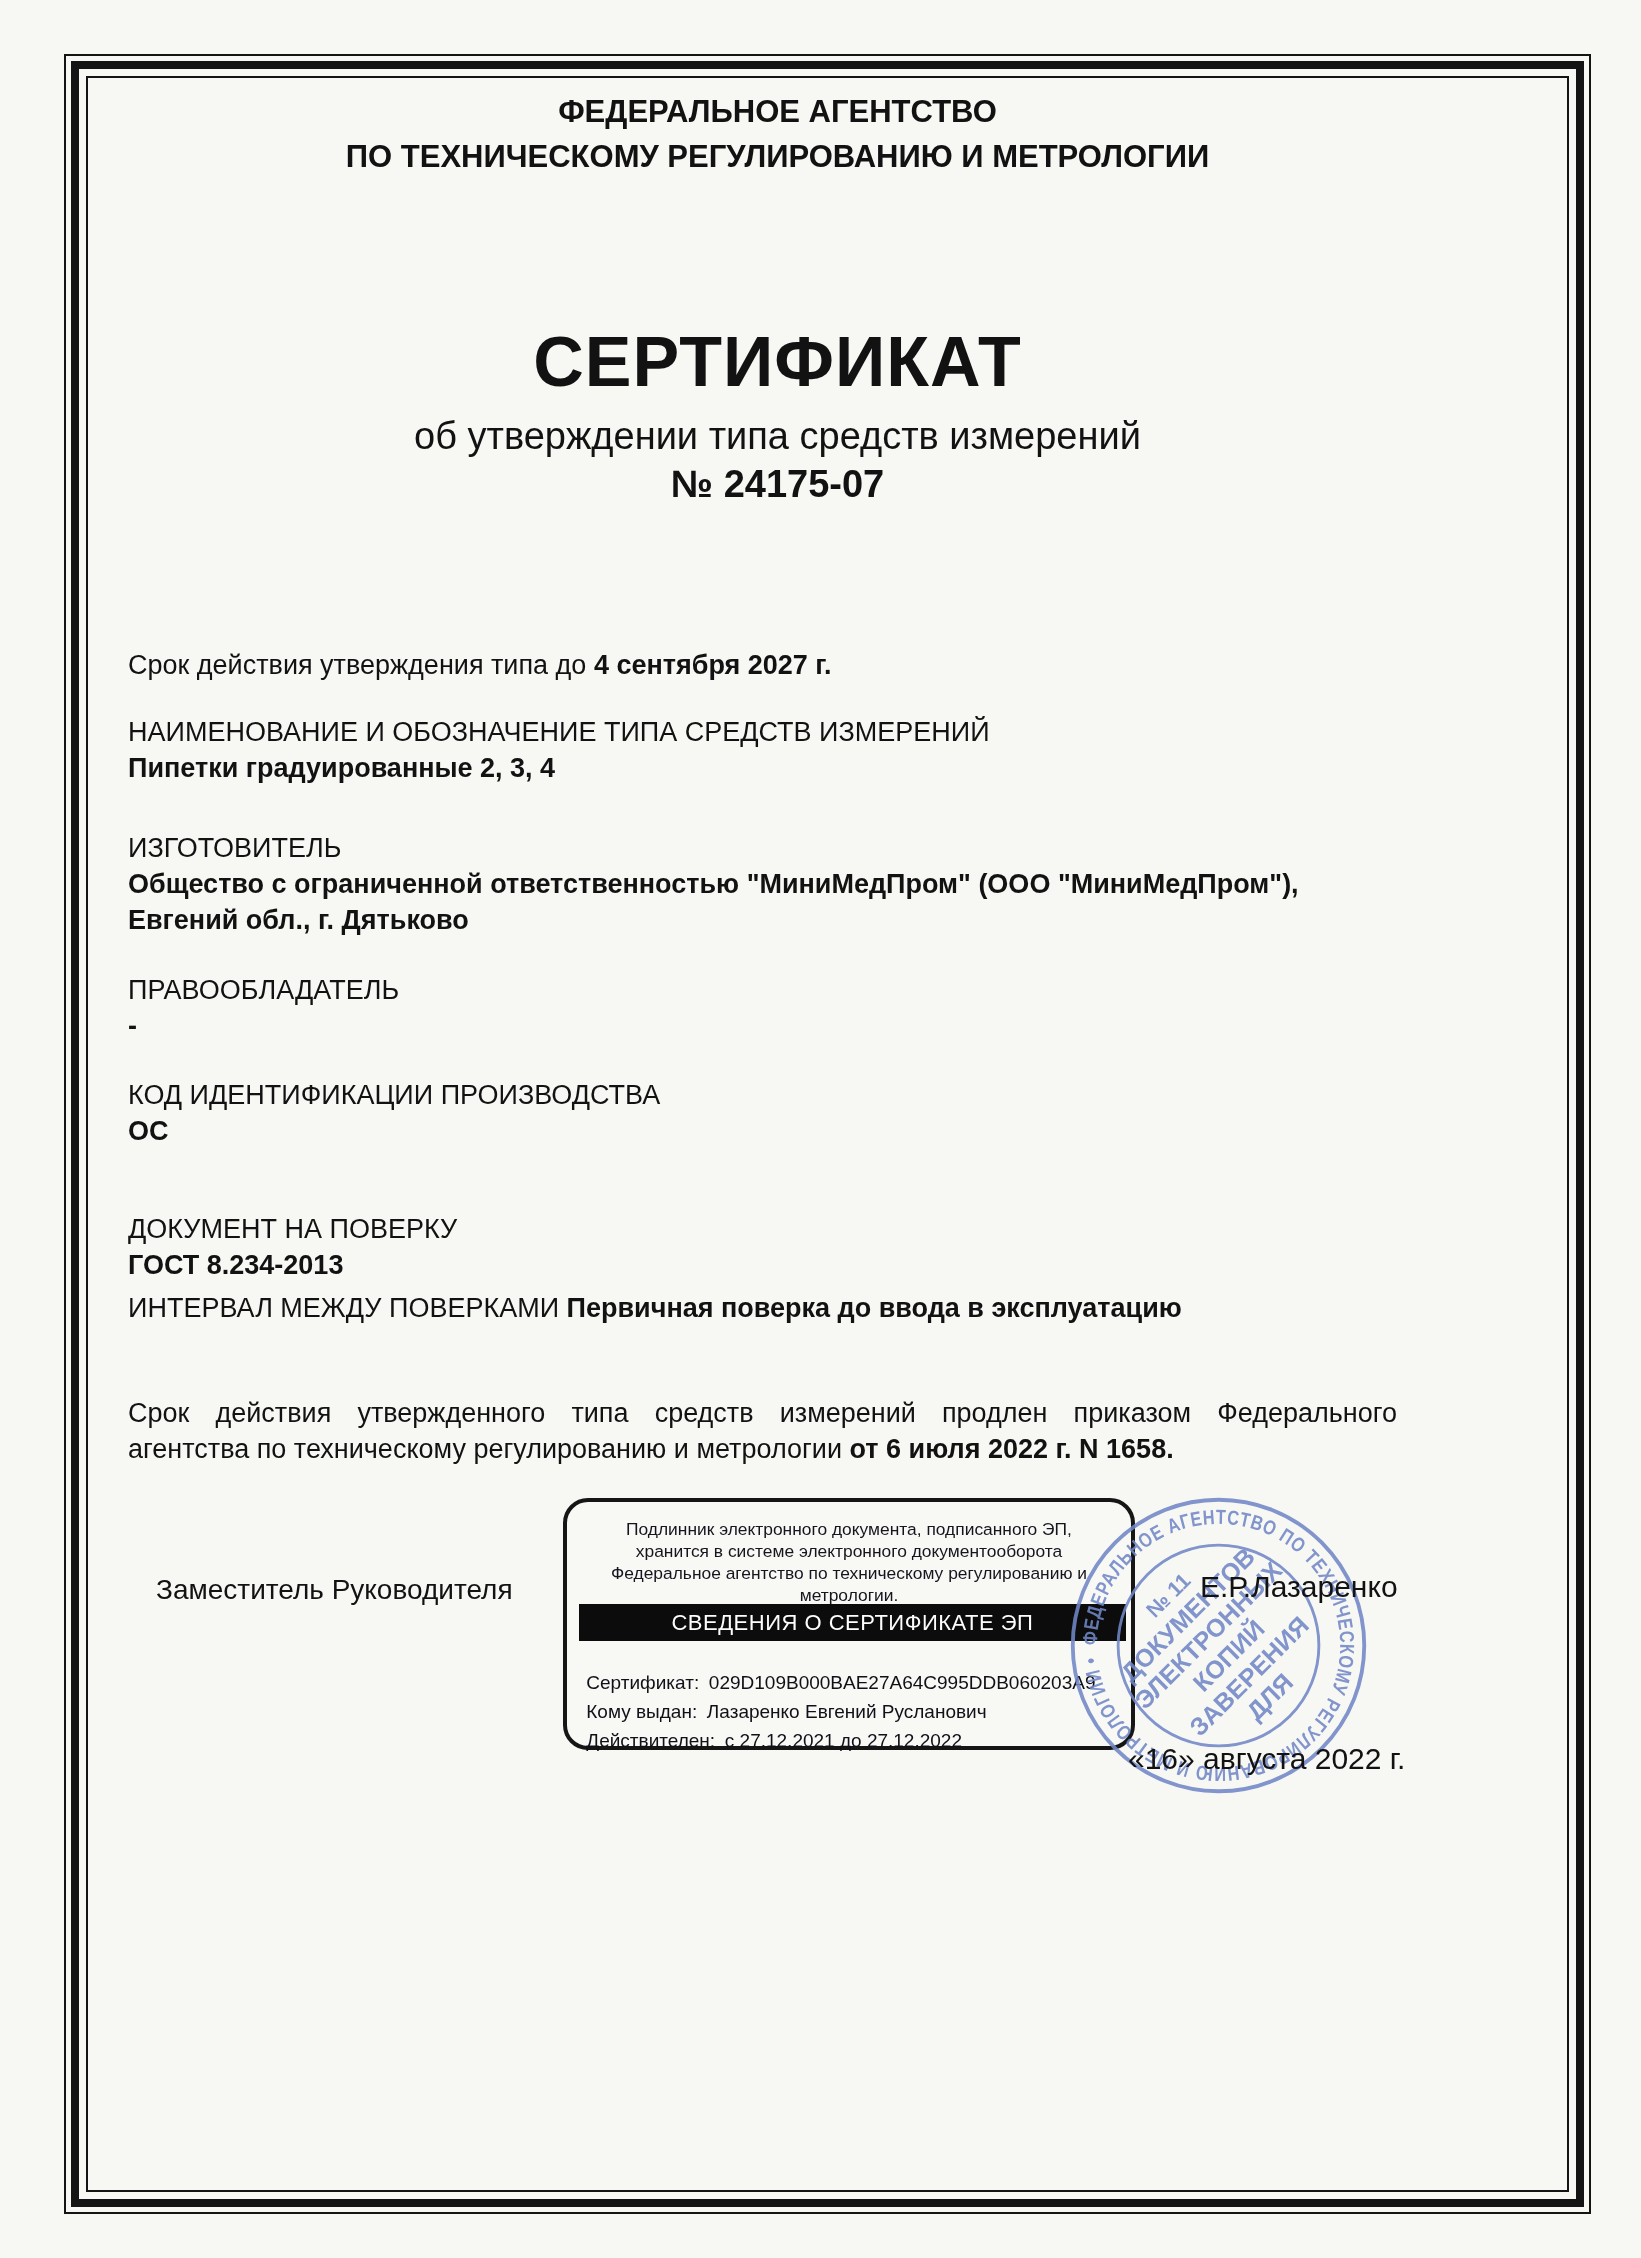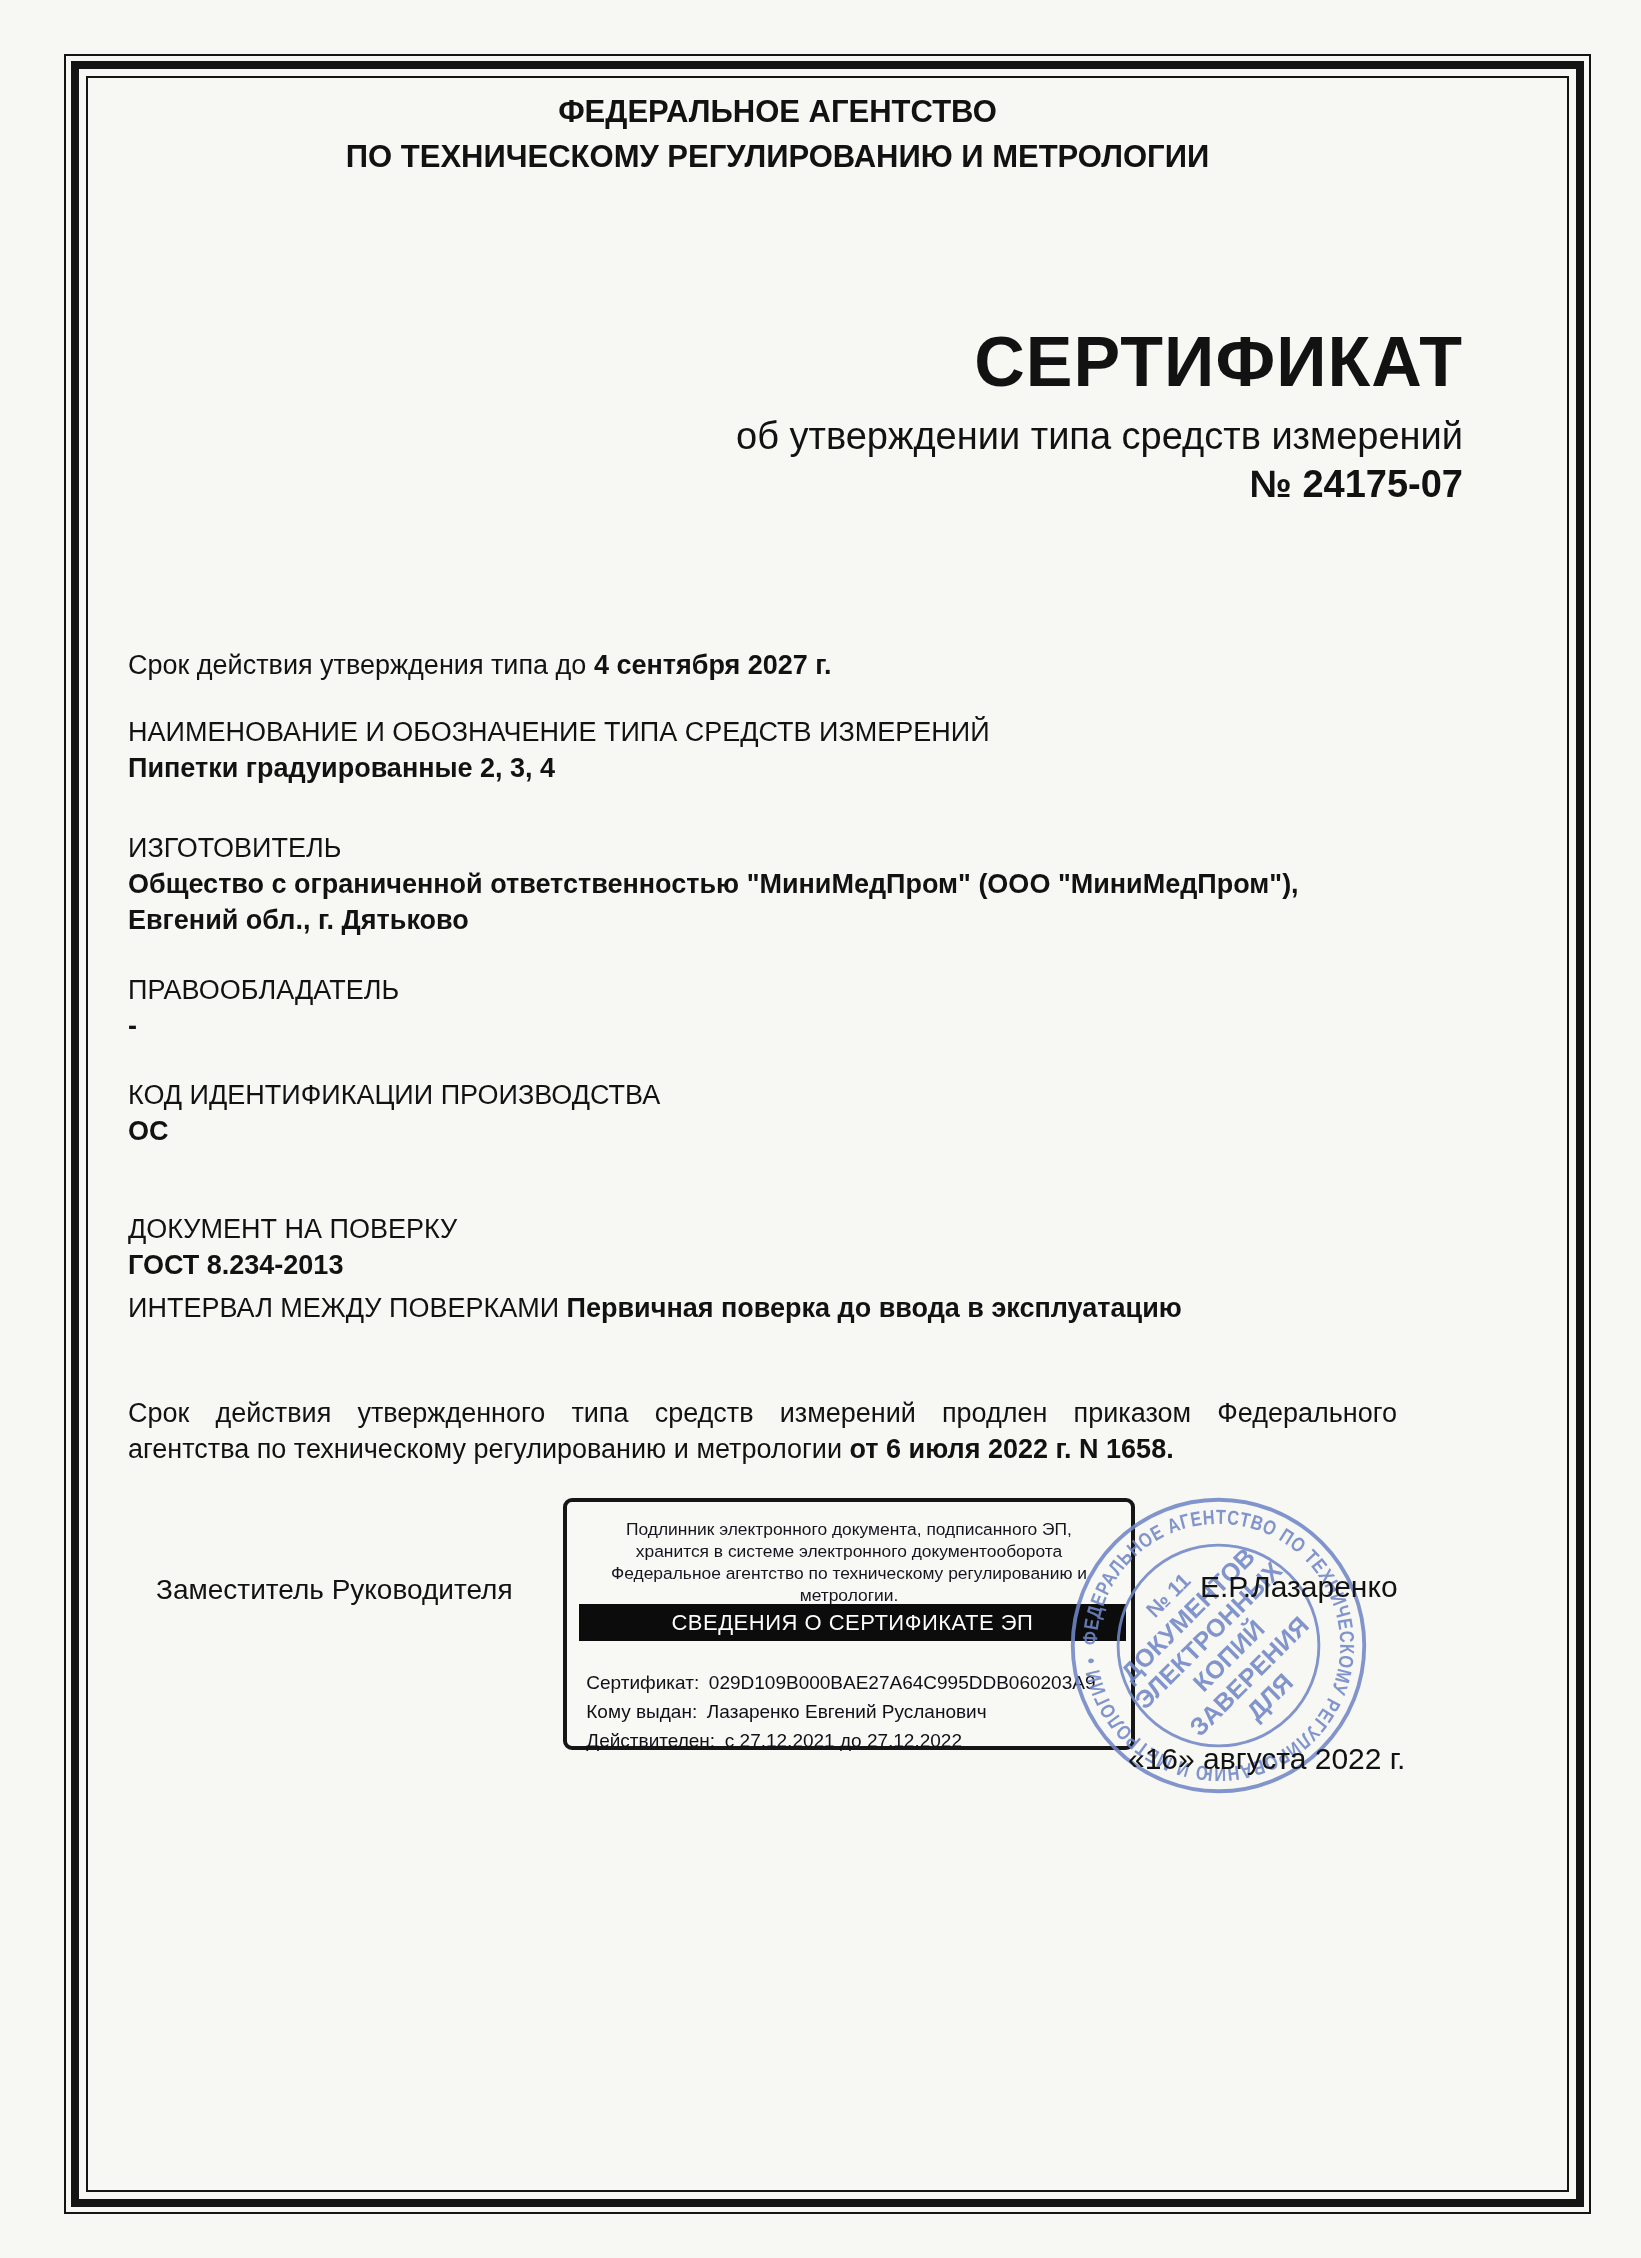--- a/index.html
+++ b/index.html
@@ -29,21 +29,21 @@
   }
   .frame-inner{
     width:100%;height:100%;
     border:2.9px solid #141414;
     box-sizing:border-box;
   }
   .layer{position:absolute;left:0;top:0;width:100%;height:100%;}
 
   .center-col{position:absolute;left:92px;width:1371px;text-align:center;}
   .agency{top:89px;font-weight:bold;font-size:31px;line-height:45px;}
-  .title-block{top:319px;text-align:right;}
+  .title-block{top:319px;}
   .doc-title{font-weight:bold;font-size:70px;line-height:87px;letter-spacing:1px;}
   .doc-subtitle{font-size:38px;line-height:48px;margin-top:5.8px;}
   .doc-number{font-weight:bold;font-size:38px;line-height:48px;}
 
   .body-text{position:absolute;left:128px;width:1269px;font-size:27px;line-height:36px;}
   .b{font-weight:bold;}
   .validity{top:647px;}
   .f-name{top:714px;}
   .f-manufacturer{top:830px;}
   .f-rights{top:972px;}
@@ -53,21 +53,21 @@
   .ext-line1{top:1395px;text-align:justify;text-align-last:justify;}
   .ext-line2{top:1431px;}
 
   .sig-position{position:absolute;left:156px;top:1574px;font-size:28px;}
   .sig-name{position:absolute;left:1200px;top:1570px;font-size:30px;z-index:6;}
   .sig-date{position:absolute;left:1128px;top:1742px;font-size:30px;z-index:6;}
 
   
   .esign-box{
     position:absolute;left:563px;top:1498px;width:572px;height:252px;
-    border:4.8px solid #161616;border-radius:9px;
+    border:4.8px solid #161616;border-radius:25px;
     box-sizing:border-box;background:#f8f8f5;z-index:2;
   }
   .esign-head{
     position:absolute;left:11.6px;right:11.6px;top:16.4px;
     text-align:center;font-size:17.4px;line-height:22px;color:#15151f;
   }
   .esign-bar{
     position:absolute;left:11.6px;right:4.8px;top:102px;height:37px;
     background:#0c0c0c;color:#fdfdfd;
     display:flex;align-items:center;justify-content:center;

